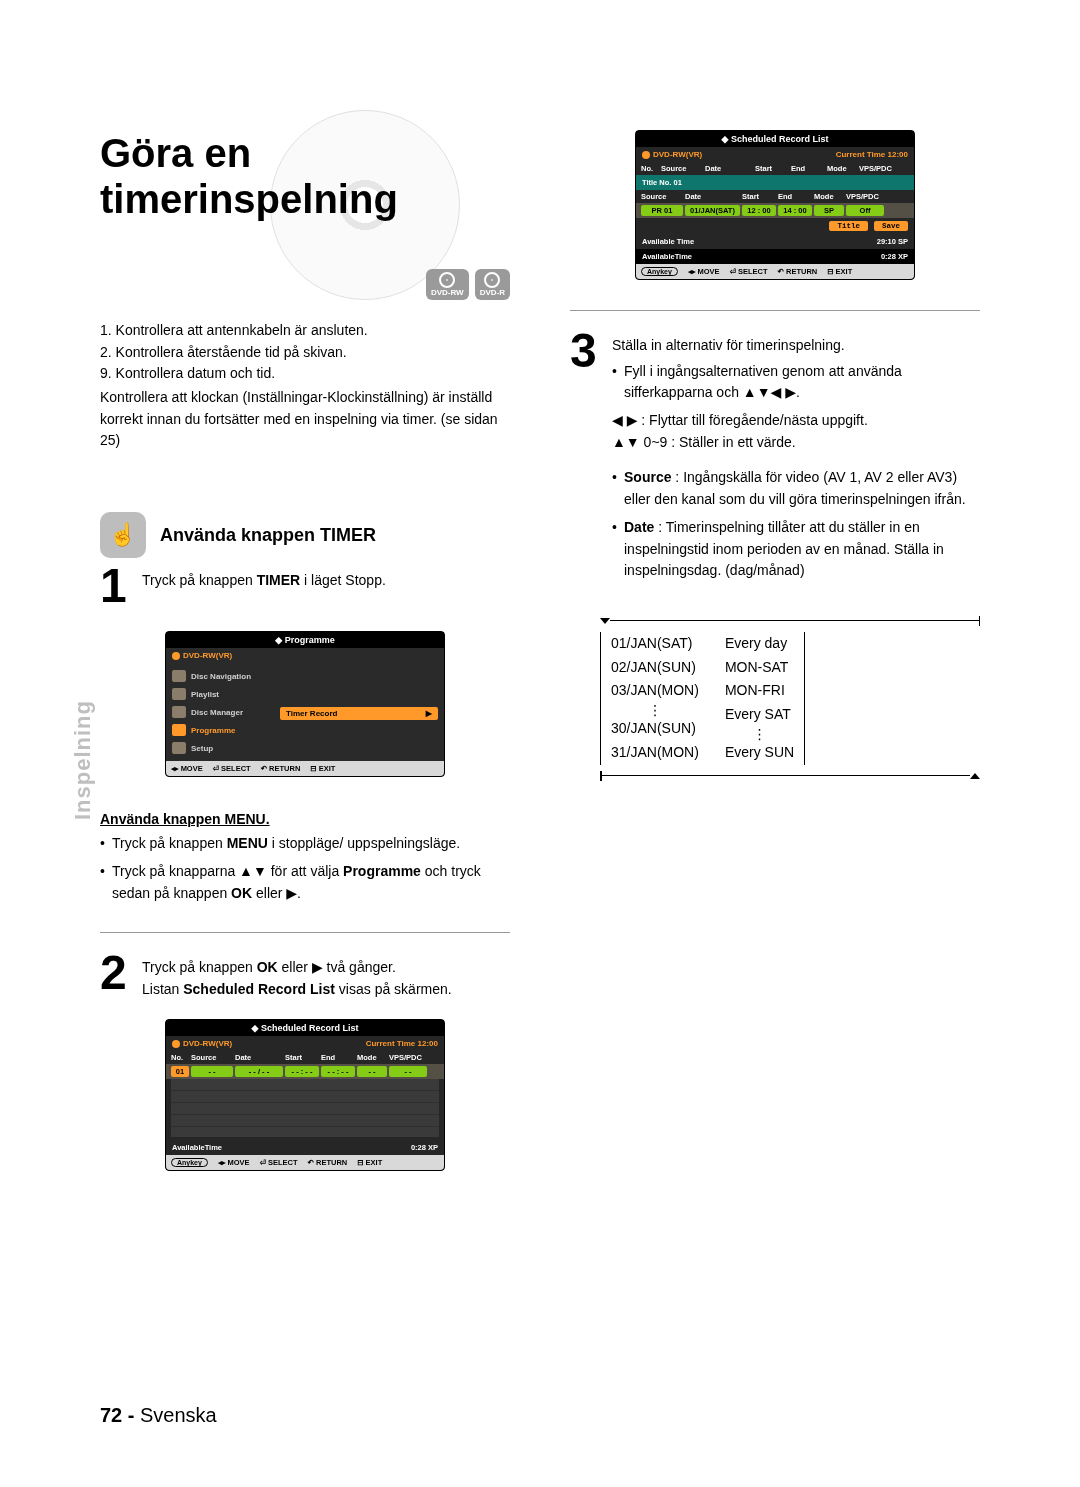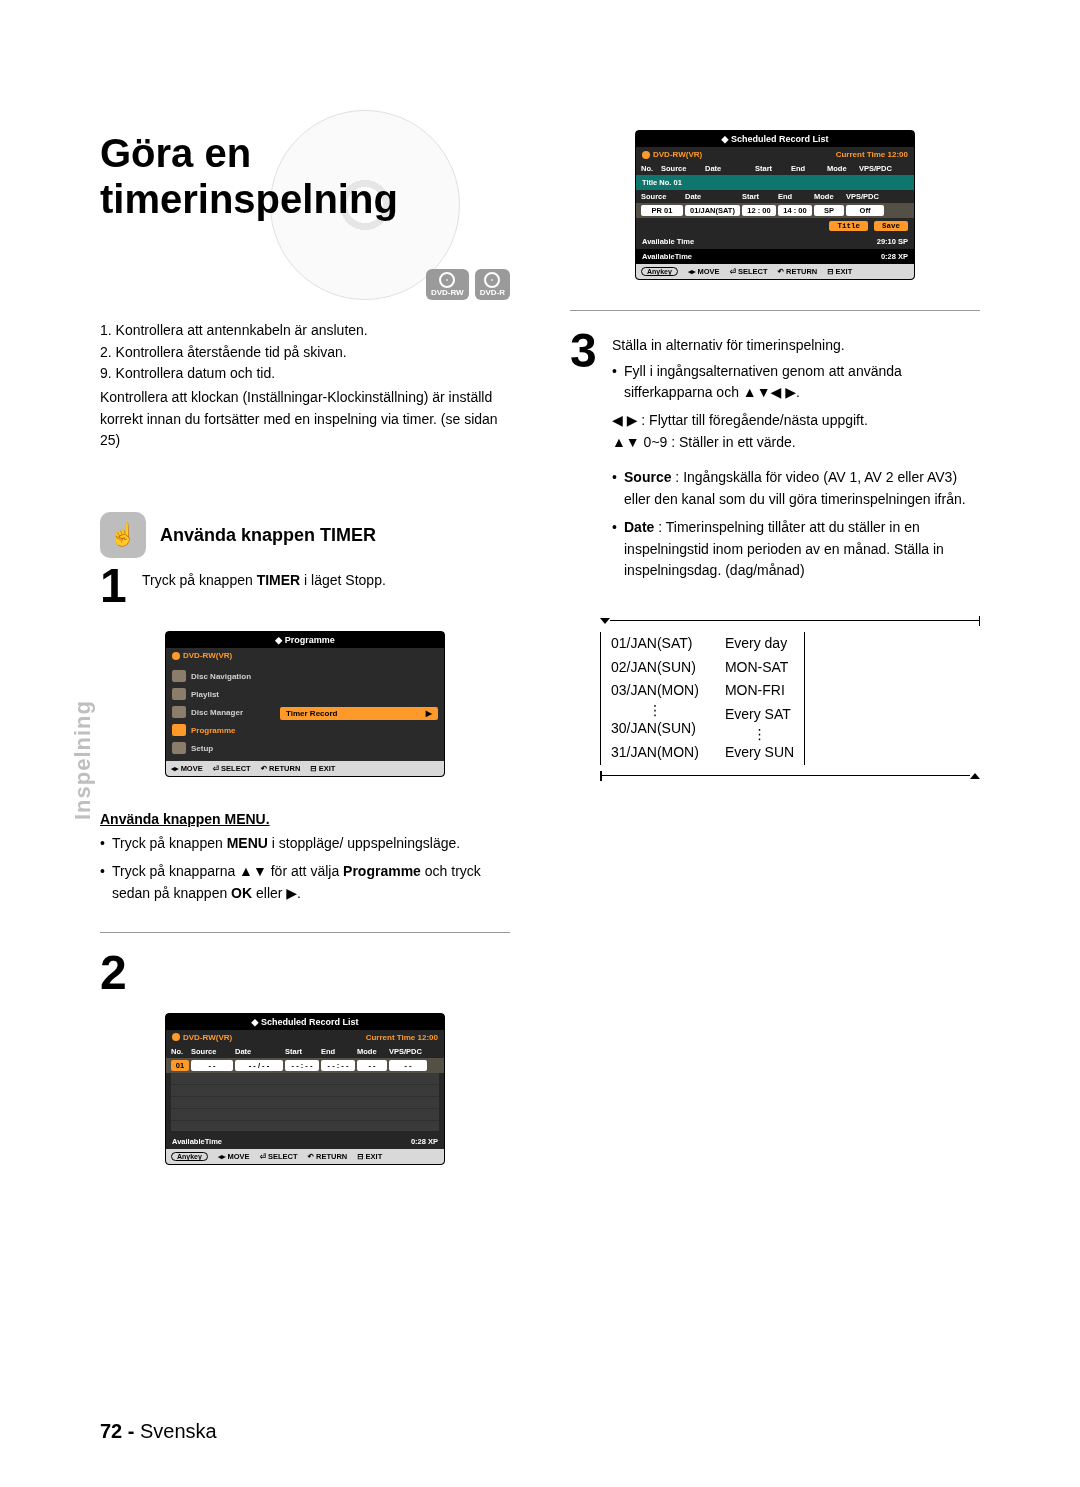--- a/index.html
+++ b/index.html
@@ -101,37 +101,37 @@
     font-size: 22px;
     letter-spacing: 1px;
   }
 
   hr.sep {
     border: none; border-top: 1px solid #999; margin: 28px 0 18px 0;
   }
 
   .footer {
     position: absolute;
-    bottom: 44px;
+    bottom: 60px;
     left: 100px;
     font-size: 20px;
   }
   .footer .pg { font-weight: bold; }
 
   
   .osd { width: 280px; background: #262626; color: #fff; border-radius: 4px; border:1px solid #000; font-size: 8px; margin: 18px auto 0 auto; }
   .osd .osd-title { background: #000; text-align: center; font-weight: bold; padding: 3px; font-size: 9px; }
   .osd .osd-title::before { content:"◆ "; }
   .osd .osd-toprow { display:flex; justify-content: space-between; padding: 3px 6px; font-weight: bold;}
   .osd .dvd-rw { color:#ff9a2a; }
   .osd .dvd-rw .dotr { display:inline-block; width:8px;height:8px;border-radius:50%;background:#ff9a2a; vertical-align:middle; margin-right:3px;}
   .osd .curtime { color:#ff9a2a; }
   .osd .headerrow, .osd .row { display:grid; grid-template-columns: 18px 42px 48px 34px 34px 30px 38px; gap:2px; padding: 2px 5px; font-size: 7.5px; font-weight: bold; align-items:center;}
   .osd .row.selected { background:#555045; }
-  .osd .row.selected span.sel { background:#ffffff; color:#000; padding:1px 2px; border-radius:2px; text-align:center; }
+  .osd .row.selected span.sel { background:#84cc16; color:#000; padding:1px 2px; border-radius:2px; text-align:center; }
   .osd .titlerow { padding: 3px 6px; font-size:7.5px; font-weight:bold; background:#0f766e;}
   .osd .availrow { display:flex; justify-content: space-between; padding: 3px 6px; font-size:7.5px; font-weight: bold; gap: 9px;}
   .osd .tbl-body { min-height: 60px; }
   .osd .tbl-body .placeholder-row { display:grid; grid-template-columns: 18px 42px 48px 34px 34px 30px 38px; gap:2px; padding:2px 5px; font-size:7.5px; color:#ccc;}
   .osd .tbl-body .placeholder-row span { text-align:center; }
   .osd .footerbar { background:#d9d9d9; color:#000; padding: 3px 5px; display:flex; gap:10px; font-size:7.5px; font-weight:bold; align-items:center; border-radius:0 0 4px 4px;}
   .osd .footerbar .anyk { border:1px solid #000; border-radius: 8px; padding:0 5px; font-size:7px;}
   .osd .btns { display:flex; gap:6px; justify-content:flex-end; padding: 3px 6px; font-family: Liberation Mono, monospace; }
   .osd .btns span { background:#ff9a2a; color:#000; font-size:7.5px; font-weight:bold; padding:1px 8px; border-radius:2px;}
   .osd .emptyrows { height: 58px; background: repeating-linear-gradient(#3a3a3a, #3a3a3a 11px, #2f2f2f 11px, #2f2f2f 12px); margin: 0 5px 3px 5px;}
@@ -254,20 +254,24 @@
         </p>
         <p class="bullet" style="font-size:14px;line-height:1.55;">
           <span>Tryck på knapparna ▲▼ för att välja </span><b>Programme</b><span> och tryck sedan på knappen </span><b>OK</b><span> eller ▶.</span>
         </p>
       </div>
 
       <hr class="sep">
 
       <div class="step-row">
         <div class="step-num">2</div>
+        <div class="step-body">
+          <span>Tryck på knappen </span><b>OK</b><span> eller ▶ två gånger.</span><br>
+          <span>Listan </span><b>Scheduled Record List</b><span> visas på skärmen.</span>
+        </div>
       </div>
 
       <div class="osd">
         <div class="osd-title">Scheduled Record List</div>
         <div class="osd-toprow">
           <span class="dvd-rw"><span class="dotr"></span><span>DVD-RW(VR)</span></span>
           <span class="curtime">Current Time 12:00</span>
         </div>
         <div class="headerrow">
           <span>No.</span>

